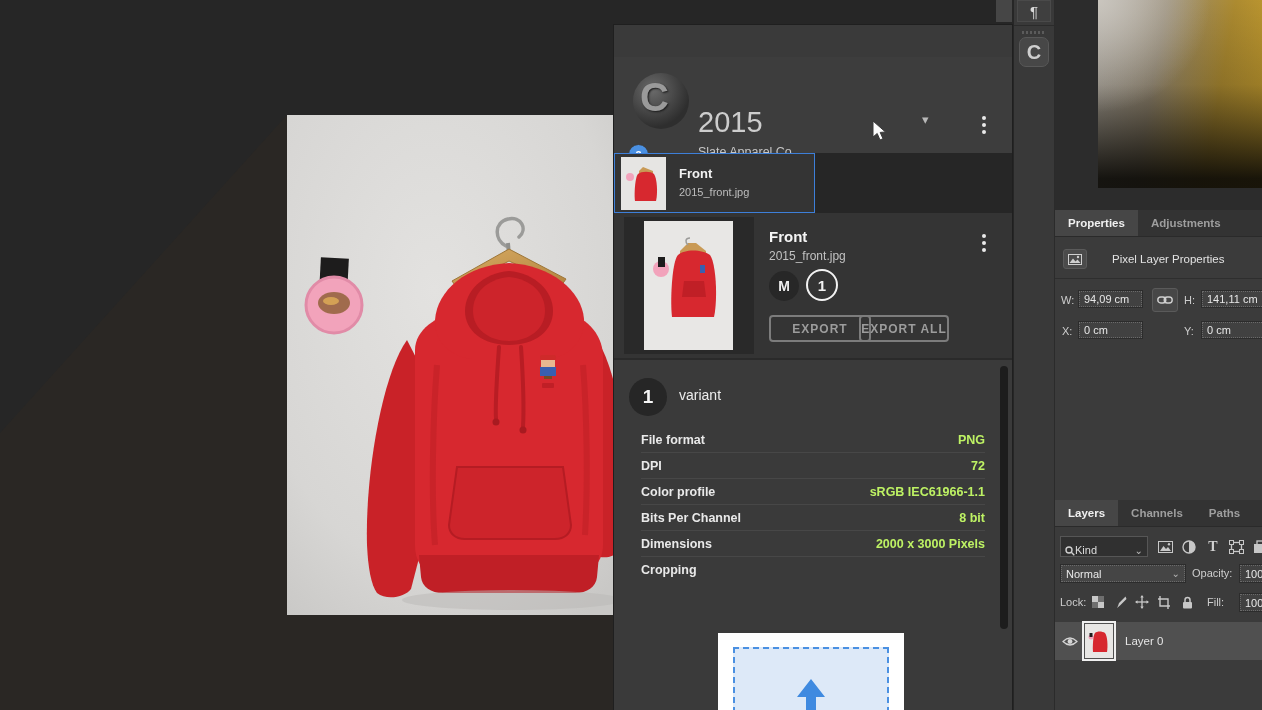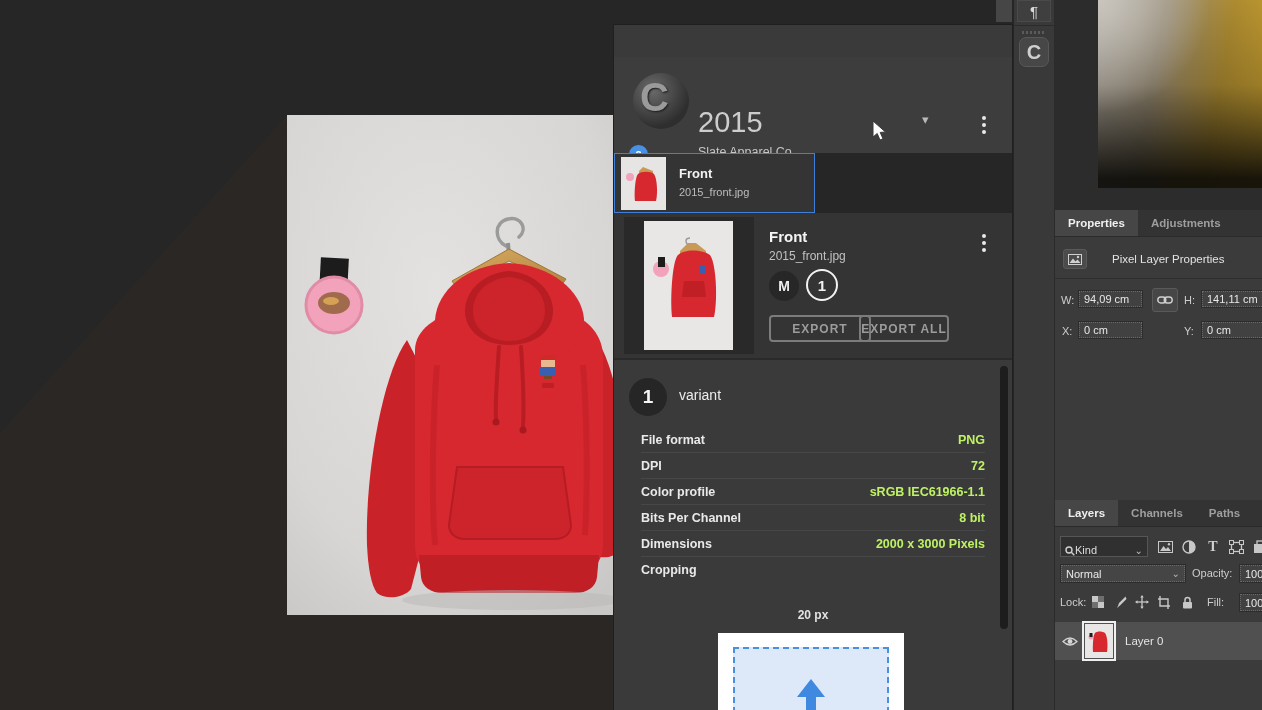--- a/index.html
+++ b/index.html
@@ -296,21 +296,20 @@
       </div>
       <div class="vrow">
         <span class="lbl">Dimensions</span>
         <span class="val">2000 x 3000 Pixels</span>
       </div>
       <div class="vrow">
         <span class="lbl">Cropping</span>
         <span class="val"></span>
       </div>
     </div>
-    <div id="crop-caption" class="abs">20 px</div>
     <div id="crop-box" class="abs">
       <div id="crop-dash" class="abs">
         <svg class="abs" style="left:58px; top:28px;" width="36" height="50" viewBox="0 0 36 50">
           <path d="M18 2 L32 20 L23 20 L23 48 L13 48 L13 20 L4 20 Z" fill="#3f8ae0"></path>
         </svg>
       </div>
     </div>
   </div>
   <div id="hue-scroll" class="abs"></div>
 </div>

